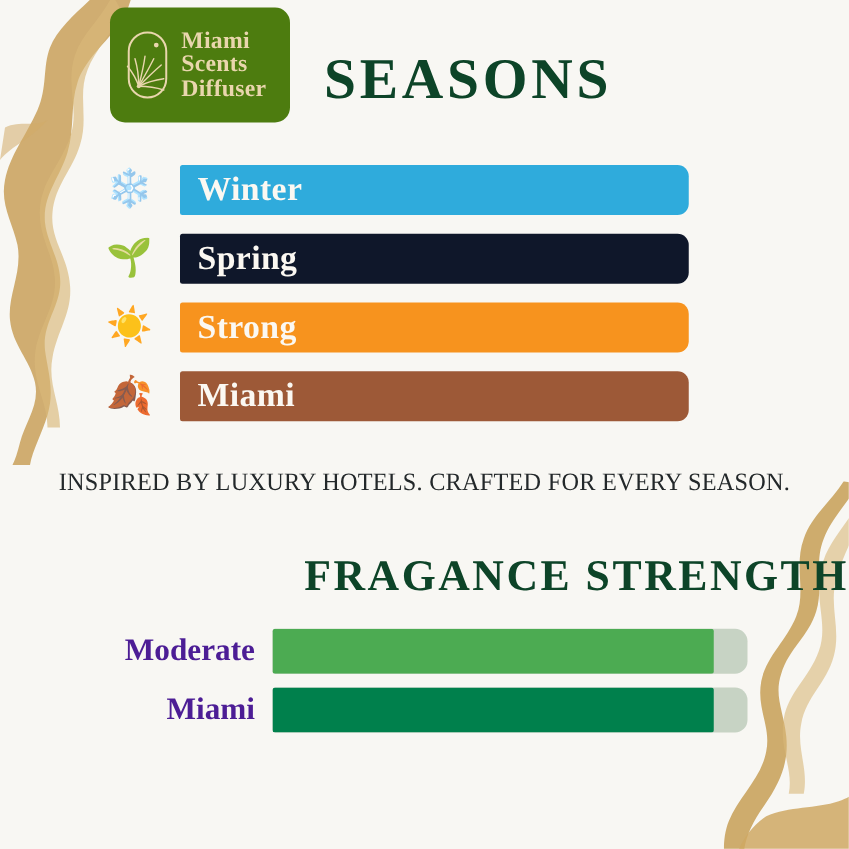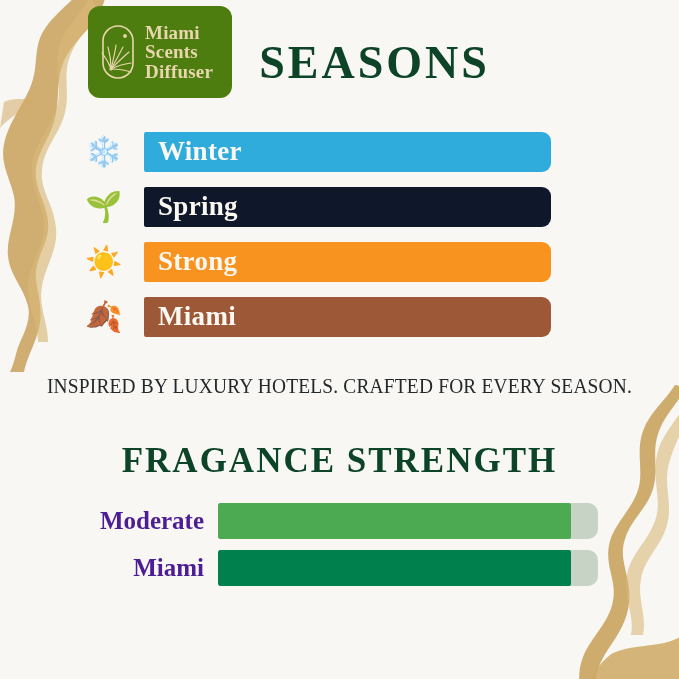--- a/index.html
+++ b/index.html
@@ -76,21 +76,21 @@
     font-size: 46px;
     font-weight: 700;
     letter-spacing: 3px;
   }
 
   .strength-title {
     position: absolute;
     left: 0;
     top: 441px;
     width: 679px;
-    text-align: center;
+    text-align: right;
     color: #0d4428;
     font-family: "Liberation Serif", serif;
     font-size: 35px;
     font-weight: 700;
     letter-spacing: 2px;
   }
 
   .tagline {
     position: absolute;
     left: 0;

